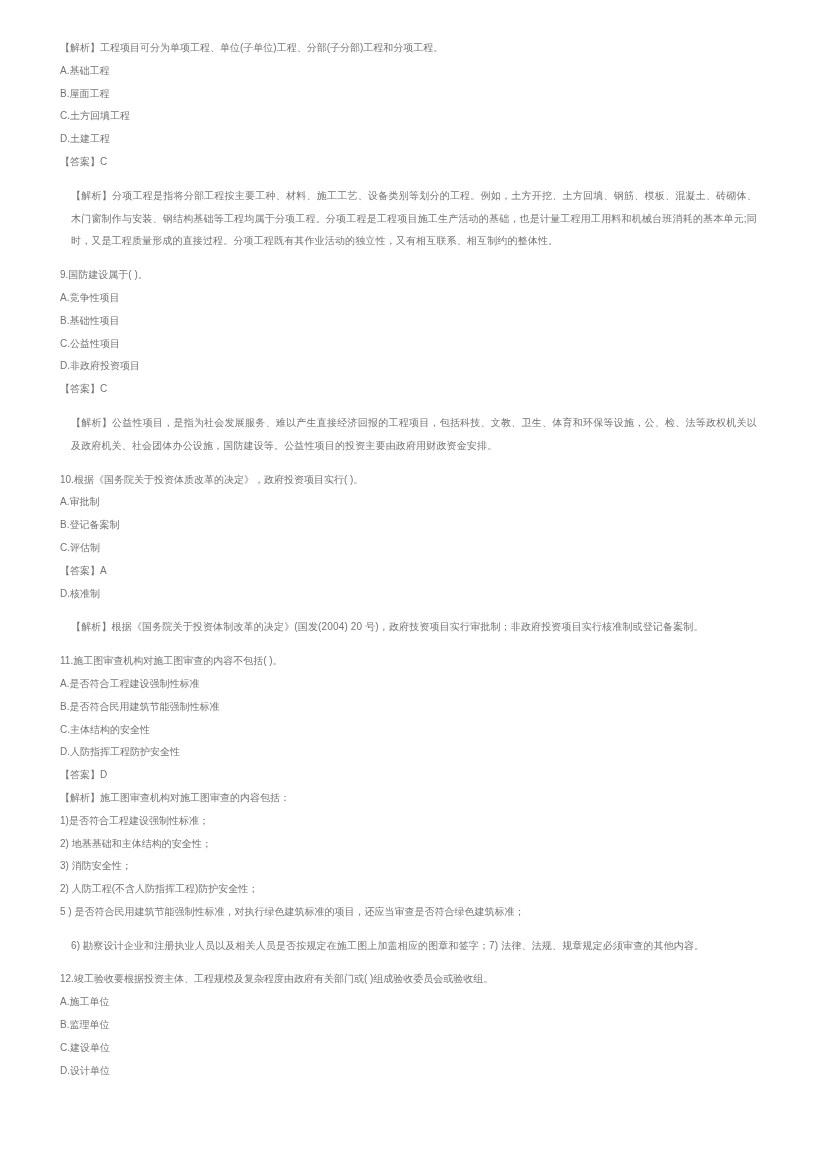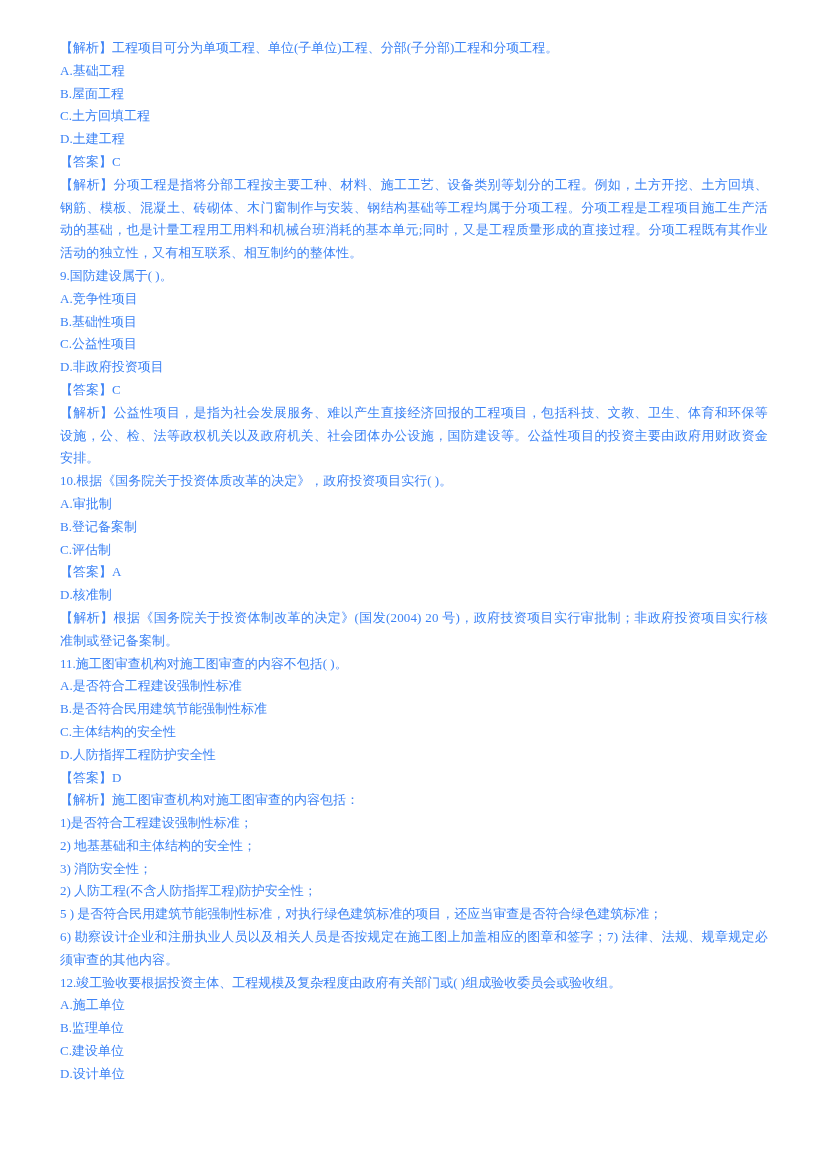--- a/index.html
+++ b/index.html
@@ -11,34 +11,34 @@
       width: 830px;
       height: 1175px;
       overflow: hidden;
       position: relative;
     }
     .page {
       position: absolute;
       left: 60px;
       top: 37px;
       width: 708px;
-      font-family: Liberation Serif, serif;
-      font-size: 13px;
+      font-family: Liberation Sans, sans-serif;
+      font-size: 10px;
       line-height: 22.8px;
-      color: #3b82f6;
+      color: #737373;
     }
     .line {
       margin: 0;
       padding: 0;
       white-space: normal;
       text-align: justify;
       text-align-last: left;
     }
     .para {
-      margin: 0;
+      margin: 11px;
       text-align: justify;
       letter-spacing: 0.15px;
     }
   </style>
 </head>
 <body>
 
 <div class="page">
 
   <p class="line">【解析】工程项目可分为单项工程、单位(子单位)工程、分部(子分部)工程和分项工程。</p>

